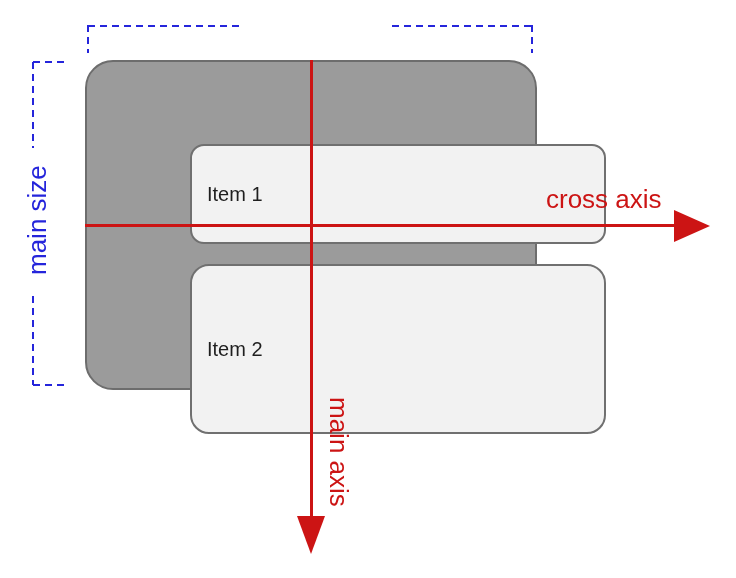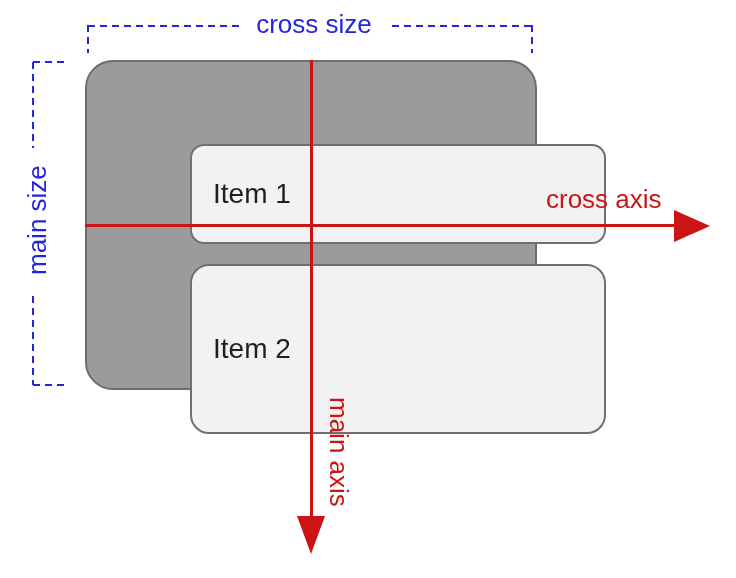--- a/index.html
+++ b/index.html
@@ -34,22 +34,22 @@
   }
   .flex-item {
     position: absolute;
     background: var(--item-fill);
     border: 2px solid var(--item-border);
     border-radius: 14px;
     display: flex;
     align-items: center;
   }
   .flex-item .item-label {
-    padding-left: 21px;
-    font-size: 28px;
+    padding-left: 15px;
+    font-size: 20px;
     color: var(--item-text);
   }
   .item-1 { left: 103px; top: 82px;  width: 416px; height: 100px; }
   .item-2 { left: 103px; top: 202px; width: 416px; height: 170px; border-radius: 19px; }
 
   
   .dash-h {
     position: absolute; height: 2px;
     background: repeating-linear-gradient(to right, var(--size-blue) 0 7px, transparent 7px 12px);
   }
@@ -119,21 +119,20 @@
 </style>
 </head>
 <body>
 
 <div class="canvas">
 
   <div class="dash-h cs-left"></div>
   <div class="dash-h cs-right"></div>
   <div class="dash-v cs-tick-left"></div>
   <div class="dash-v cs-tick-right"></div>
-  <div class="lbl lbl-blue cross-size-label">cross size</div>
 
   <div class="dash-h ms-tick-top"></div>
   <div class="dash-v ms-seg-top"></div>
   <div class="dash-v ms-seg-bottom"></div>
   <div class="dash-h ms-tick-bottom"></div>
   <div class="lbl lbl-blue main-size-label">main size</div>
 
   <div class="flex-container">
     <div class="flex-item item-1">
       <span class="item-label">Item 1</span>

